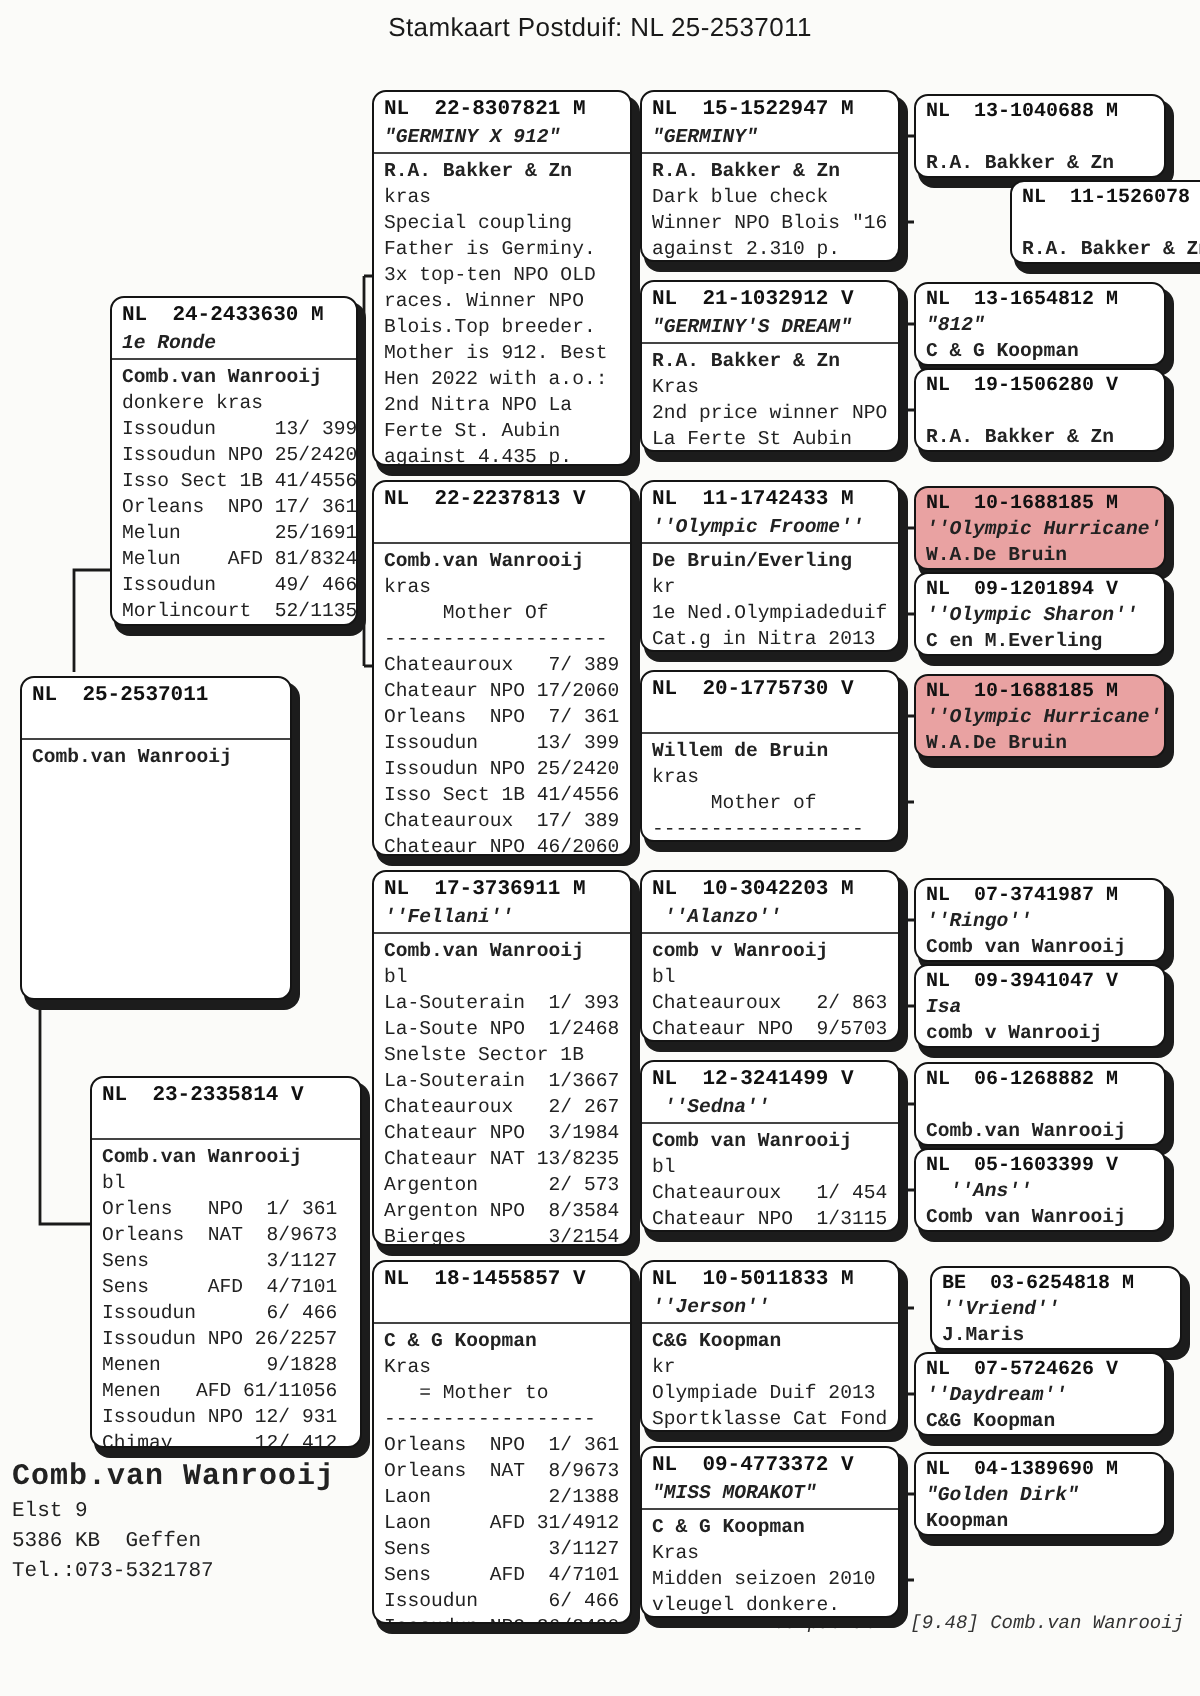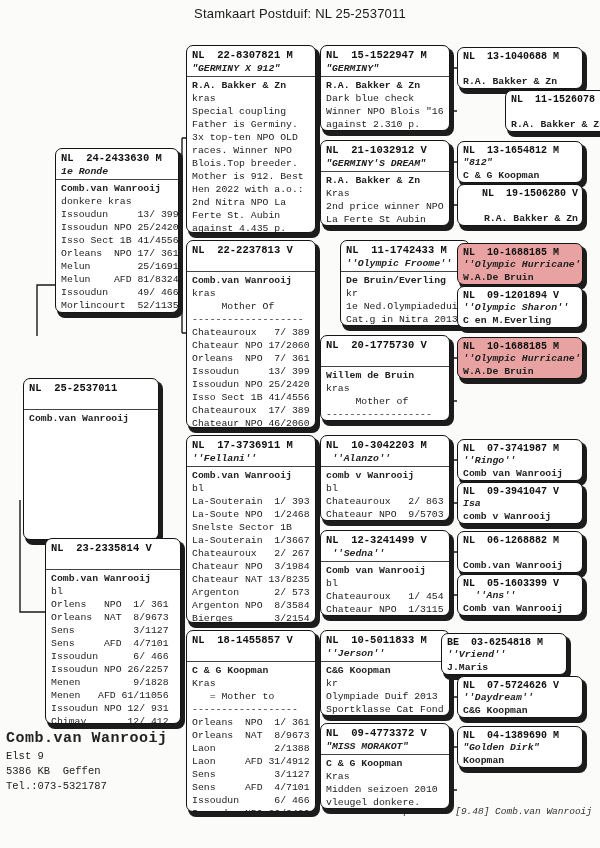--- a/index.html
+++ b/index.html
@@ -55,21 +55,21 @@
         <div class="line">donkere kras</div>
         <div class="line">Issoudun     13/ 399</div>
         <div class="line">Issoudun NPO 25/2420</div>
         <div class="line">Isso Sect 1B 41/4556</div>
         <div class="line">Orleans  NPO 17/ 361</div>
         <div class="line">Melun        25/1691</div>
         <div class="line">Melun    AFD 81/8324</div>
         <div class="line">Issoudun     49/ 466</div>
         <div class="line">Morlincourt  52/1135</div>
       </div>
-      <div class="pbox" style="left: 23px; top: 338px; width: 136px; height: 162px; margin-top: 40px;">
+      <div class="pbox" style="left: 10px; top: 338px; width: 136px; height: 162px;">
         <div class="ring">NL  25-2537011</div>
         <div class="bname"></div>
         <div class="rule"></div>
         <div class="owner">Comb.van Wanrooij</div>
       </div>
       <div class="pbox" style="left: 45px; top: 538px; width: 136px; height: 186px;">
         <div class="ring">NL  23-2335814 V</div>
         <div class="bname"></div>
         <div class="rule"></div>
         <div class="owner">Comb.van Wanrooij</div>
@@ -164,21 +164,21 @@
       </div>
       <div class="pbox" style="left: 320px; top: 140px; width: 130px; height: 86px;">
         <div class="ring">NL  21-1032912 V</div>
         <div class="bname">"GERMINY'S DREAM"</div>
         <div class="rule"></div>
         <div class="owner">R.A. Bakker &amp; Zn</div>
         <div class="line">Kras</div>
         <div class="line">2nd price winner NPO</div>
         <div class="line">La Ferte St Aubin</div>
       </div>
-      <div class="pbox" style="left: 320px; top: 240px; width: 130px; height: 86px; margin-left: 20px;">
+      <div class="pbox" style="left: 320px; top: 240px; width: 130px; height: 86px;">
         <div class="ring">NL  11-1742433 M</div>
         <div class="bname">''Olympic Froome''</div>
         <div class="rule"></div>
         <div class="owner">De Bruin/Everling</div>
         <div class="line">kr</div>
         <div class="line">1e Ned.Olympiadeduif</div>
         <div class="line">Cat.g in Nitra 2013</div>
       </div>
       <div class="pbox" style="left: 320px; top: 335px; width: 130px; height: 86px;">
         <div class="ring">NL  20-1775730 V</div>
@@ -233,21 +233,21 @@
       <div class="pbox sm" style="left: 457px; top: 90px; width: 126px; height: 42px; margin-left: 48px;">
         <div class="ring">NL  11-1526078 V</div>
         <div class="bname"></div>
         <div class="owner">R.A. Bakker &amp; Zn</div>
       </div>
       <div class="pbox sm" style="left: 457px; top: 141px; width: 126px; height: 42px;">
         <div class="ring">NL  13-1654812 M</div>
         <div class="bname">"812"</div>
         <div class="owner">C &amp; G Koopman</div>
       </div>
-      <div class="pbox sm" style="left: 457px; top: 184px; width: 126px; height: 42px; text-align: right;">
+      <div class="pbox sm" style="left: 457px; top: 184px; width: 126px; height: 42px;">
         <div class="ring">NL  19-1506280 V</div>
         <div class="bname"></div>
         <div class="owner">R.A. Bakker &amp; Zn</div>
       </div>
       <div class="pbox sm" style="left: 457px; top: 243px; width: 126px; height: 42px; background: rgb(233, 162, 162);">
         <div class="ring">NL  10-1688185 M</div>
         <div class="bname">''Olympic Hurricane'</div>
         <div class="owner">W.A.De Bruin</div>
       </div>
       <div class="pbox sm" style="left: 457px; top: 286px; width: 126px; height: 42px;">
@@ -273,21 +273,21 @@
       <div class="pbox sm" style="left: 457px; top: 531px; width: 126px; height: 42px;">
         <div class="ring">NL  06-1268882 M</div>
         <div class="bname"></div>
         <div class="owner">Comb.van Wanrooij</div>
       </div>
       <div class="pbox sm" style="left: 457px; top: 574px; width: 126px; height: 42px;">
         <div class="ring">NL  05-1603399 V</div>
         <div class="bname">  ''Ans''</div>
         <div class="owner">Comb van Wanrooij</div>
       </div>
-      <div class="pbox sm" style="left: 441px; top: 633px; width: 126px; height: 42px;">
+      <div class="pbox sm" style="left: 465px; top: 633px; width: 126px; height: 42px;">
         <div class="ring">BE  03-6254818 M</div>
         <div class="bname">''Vriend''</div>
         <div class="owner">J.Maris</div>
       </div>
       <div class="pbox sm" style="left: 457px; top: 676px; width: 126px; height: 42px;">
         <div class="ring">NL  07-5724626 V</div>
         <div class="bname">''Daydream''</div>
         <div class="owner">C&amp;G Koopman</div>
       </div>
       <div class="pbox sm" style="left: 457px; top: 726px; width: 126px; height: 42px;">

